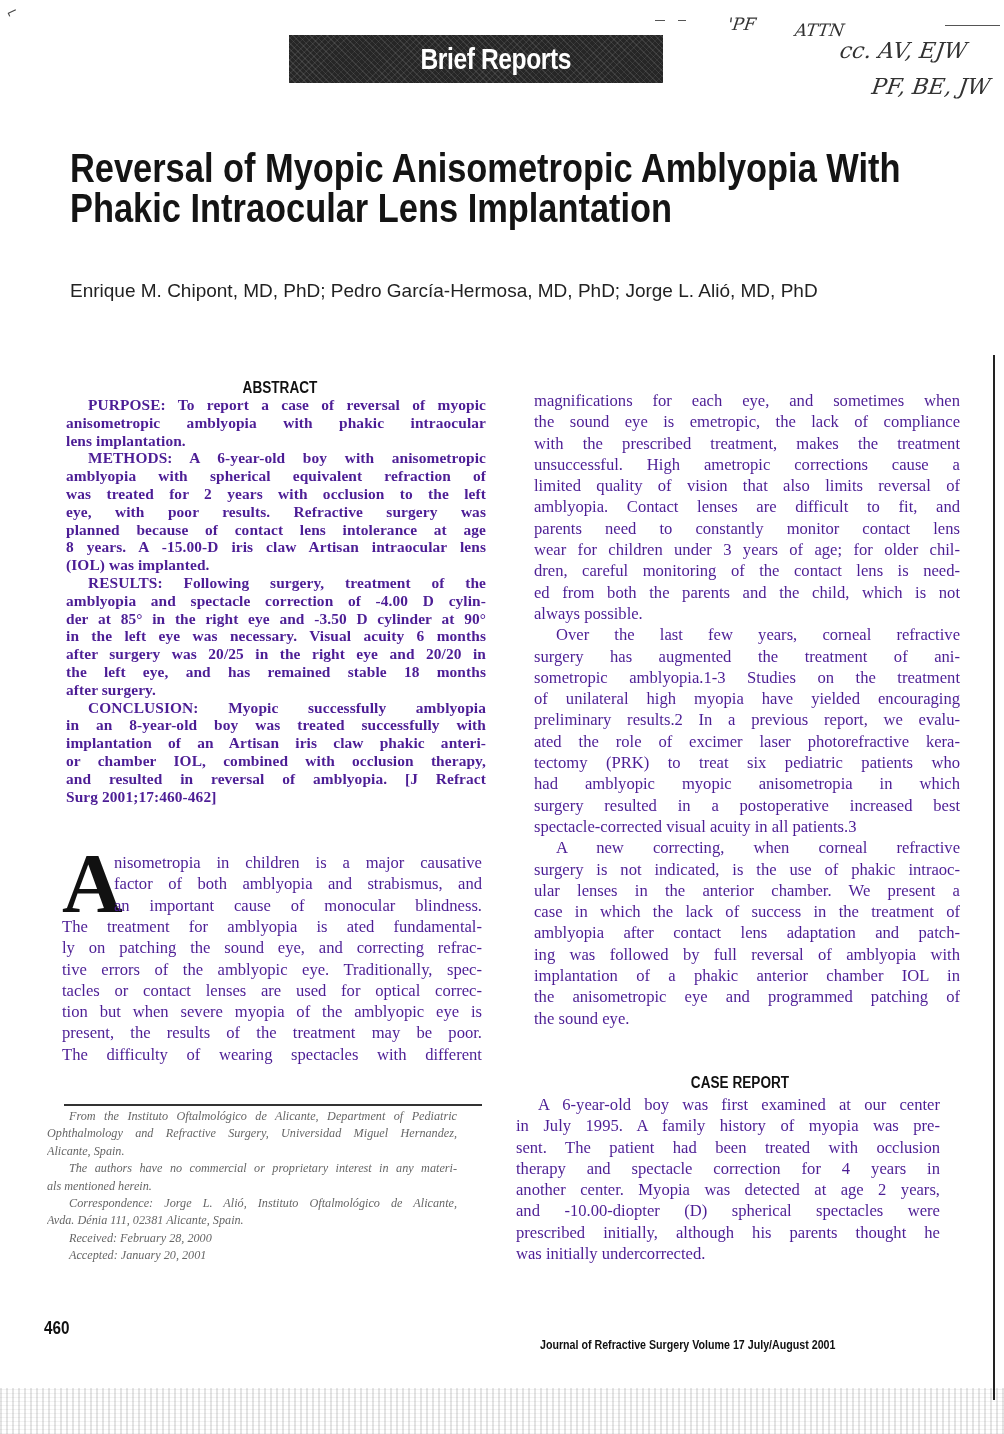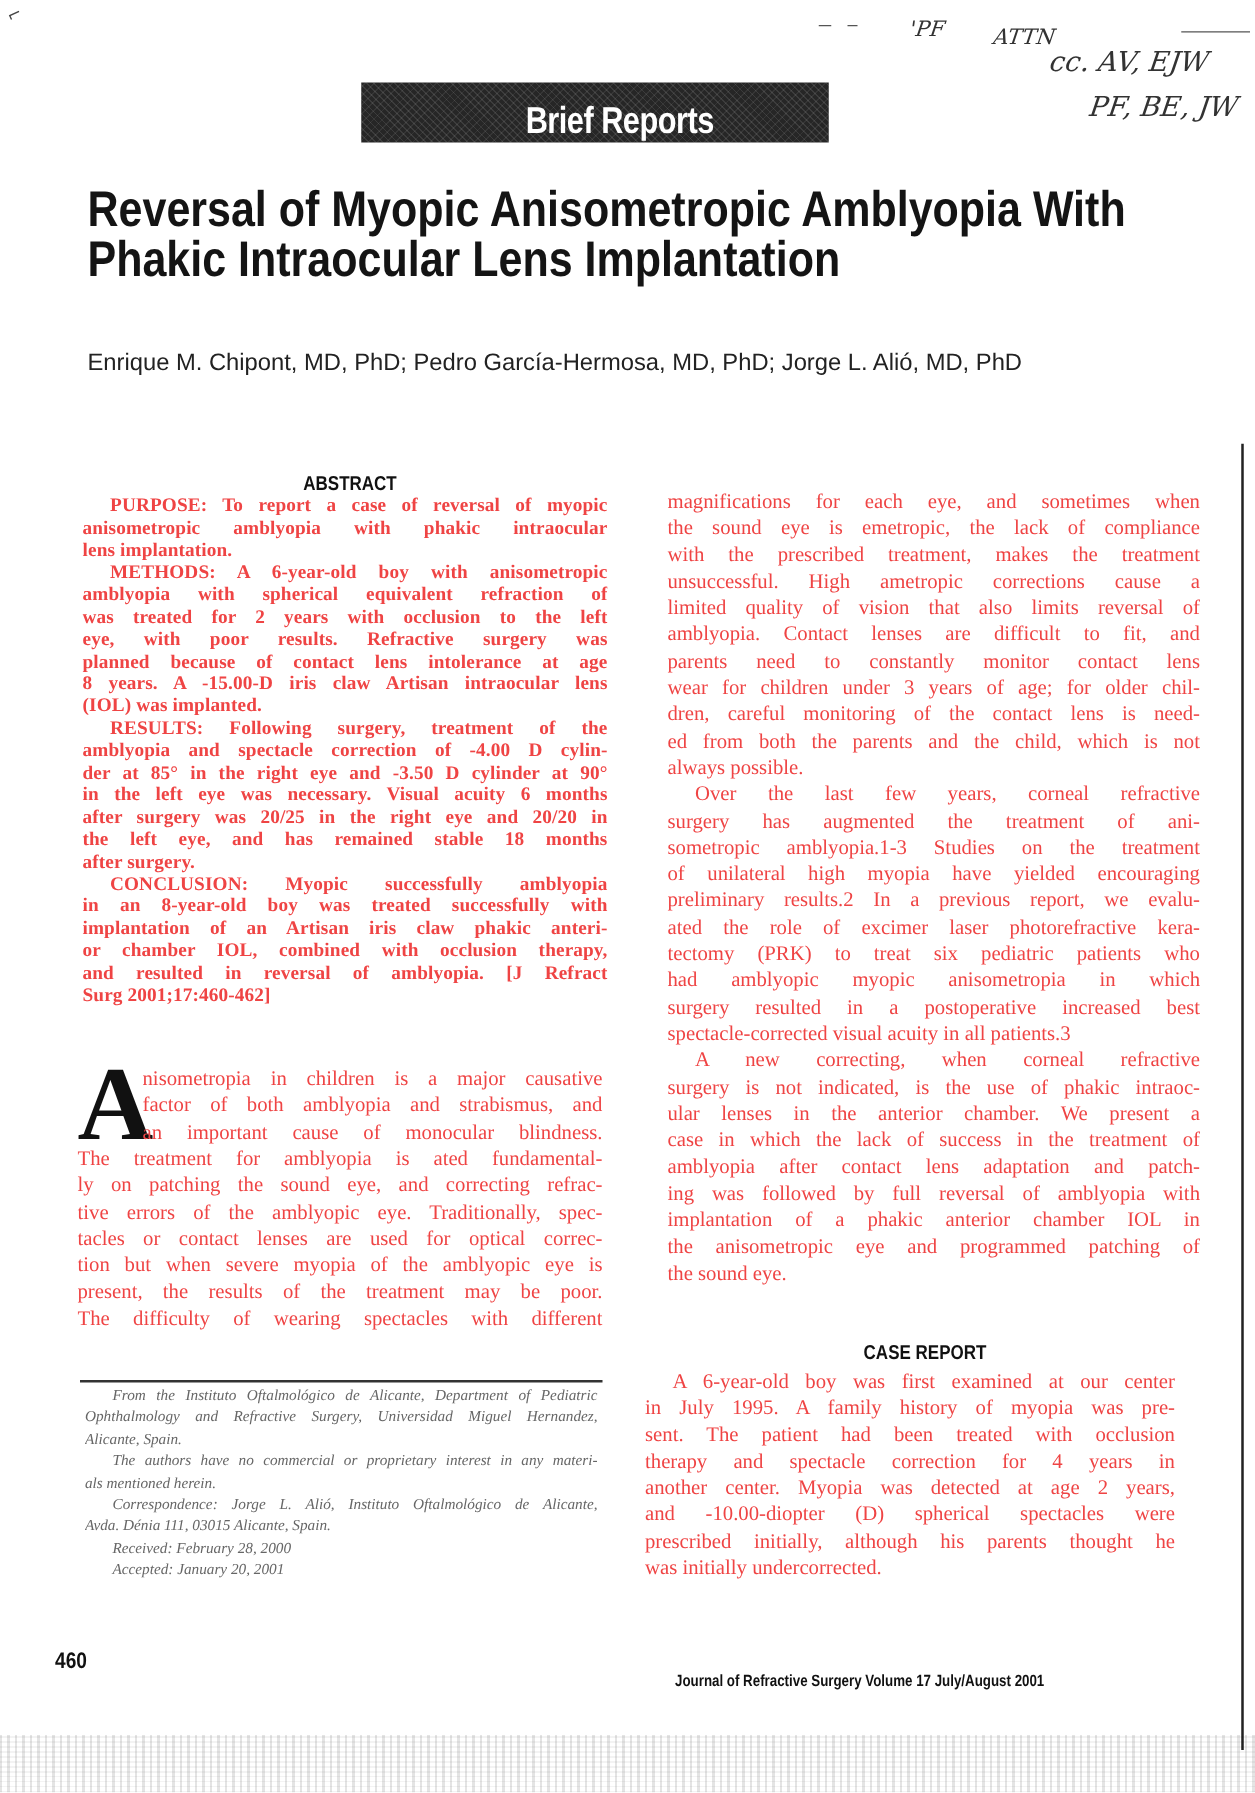--- a/index.html
+++ b/index.html
@@ -5,21 +5,21 @@
   html, body { margin: 0; padding: 0; background: #ffffff; }
   body { width: 1004px; height: 1434px; position: relative; overflow: hidden; color: #111; }
   .abs { position: absolute; }
 
   
   #banner {
     left: 289px; top: 35px; width: 374px; height: 48px;
     background: #262626;
     background-image: repeating-linear-gradient(45deg, rgba(255,255,255,0.10) 0 1px, transparent 1px 4px),
                       repeating-linear-gradient(-45deg, rgba(255,255,255,0.07) 0 1px, transparent 1px 5px);
-    display: flex; align-items: flex-end; justify-content: center; margin-top: 31px;
+    display: flex; align-items: center; justify-content: center;
   }
   #banner span {
     color: #fff; font-family: "Liberation Sans", sans-serif; font-weight: bold;
     font-size: 30px; letter-spacing: -0.5px; transform: scaleX(0.82); display: inline-block;
     margin-left: 40px;
   }
   .scan-dash { height: 1px; background: #555; }
 
   .handnote {
     font-family: "DejaVu Serif", serif; font-style: italic; color: #333;
@@ -31,21 +31,21 @@
     font-family: "Liberation Sans", sans-serif; font-weight: bold;
     font-size: 40px; line-height: 40px; color: #141414;
     transform-origin: left top; transform: scaleX(0.86);
     white-space: nowrap;
   }
   #authors {
     left: 70px; top: 280px; font-family: "Liberation Sans", sans-serif;
     font-size: 19px; color: #222; white-space: nowrap;
   }
 
-  .col { font-family: "Liberation Serif", serif; color: #ef4444; }
+  .col { font-family: "Liberation Serif", serif; color: #4c1d95; }
   .ln { height: 21.3px; line-height: 21.3px; font-size: 16.6px; white-space: nowrap; text-align: justify; text-align-last: justify; overflow: hidden; }
   .ln.last { text-align-last: left; }
   .abstract .ln { height: 17.8px; line-height: 17.8px; font-size: 15.4px; font-weight: bold; letter-spacing: 0.1px; }
   .indent { padding-left: 22px; }
   .section-head {
     font-family: "Liberation Sans", sans-serif; font-weight: bold; font-size: 16px;
     text-align: center; transform: scaleX(0.85);
   }
   .dropcap {
     font-family: "Liberation Serif", serif; font-weight: bold; font-size: 84px; line-height: 64px;
@@ -122,28 +122,28 @@
     <div class="ln">The treatment for amblyopia is ated fundamental-</div>
     <div class="ln">ly on patching the sound eye, and correcting refrac-</div>
     <div class="ln">tive errors of the amblyopic eye. Traditionally, spec-</div>
     <div class="ln">tacles or contact lenses are used for optical correc-</div>
     <div class="ln">tion but when severe myopia of the amblyopic eye is</div>
     <div class="ln">present, the results of the treatment may be poor.</div>
     <div class="ln">The difficulty of wearing spectacles with different</div>
   </div>
 
 <div class="abs rule" style="left:64px;top:1104px;width:418px;"></div>
-<div class="abs footnotes" id="footnote-lines" style="left:68px;top:1108px;width:410px;">
+<div class="abs footnotes" id="footnote-lines" style="left:47px;top:1108px;width:410px;">
     <div class="ln indent">From the Instituto Oftalmológico de Alicante, Department of Pediatric</div>
     <div class="ln">Ophthalmology and Refractive Surgery, Universidad Miguel Hernandez,</div>
     <div class="ln last">Alicante, Spain.</div>
     <div class="ln indent">The authors have no commercial or proprietary interest in any materi-</div>
     <div class="ln last">als mentioned herein.</div>
     <div class="ln indent">Correspondence: Jorge L. Alió, Instituto Oftalmológico de Alicante,</div>
-    <div class="ln last">Avda. Dénia 111, 03015 Alicante, Spain.</div>
+    <div class="ln last">Avda. Dénia 111, 02381 Alicante, Spain.</div>
     <div class="ln indent last">Received: February 28, 2000</div>
     <div class="ln indent last">Accepted: January 20, 2001</div>
   </div>
 
 <div class="abs col" id="right-lines" style="left:534px;top:390px;width:426px;">
     <div class="ln">magnifications for each eye, and sometimes when</div>
     <div class="ln">the sound eye is emetropic, the lack of compliance</div>
     <div class="ln">with the prescribed treatment, makes the treatment</div>
     <div class="ln">unsuccessful. High ametropic corrections cause a</div>
     <div class="ln">limited quality of vision that also limits reversal of</div>

